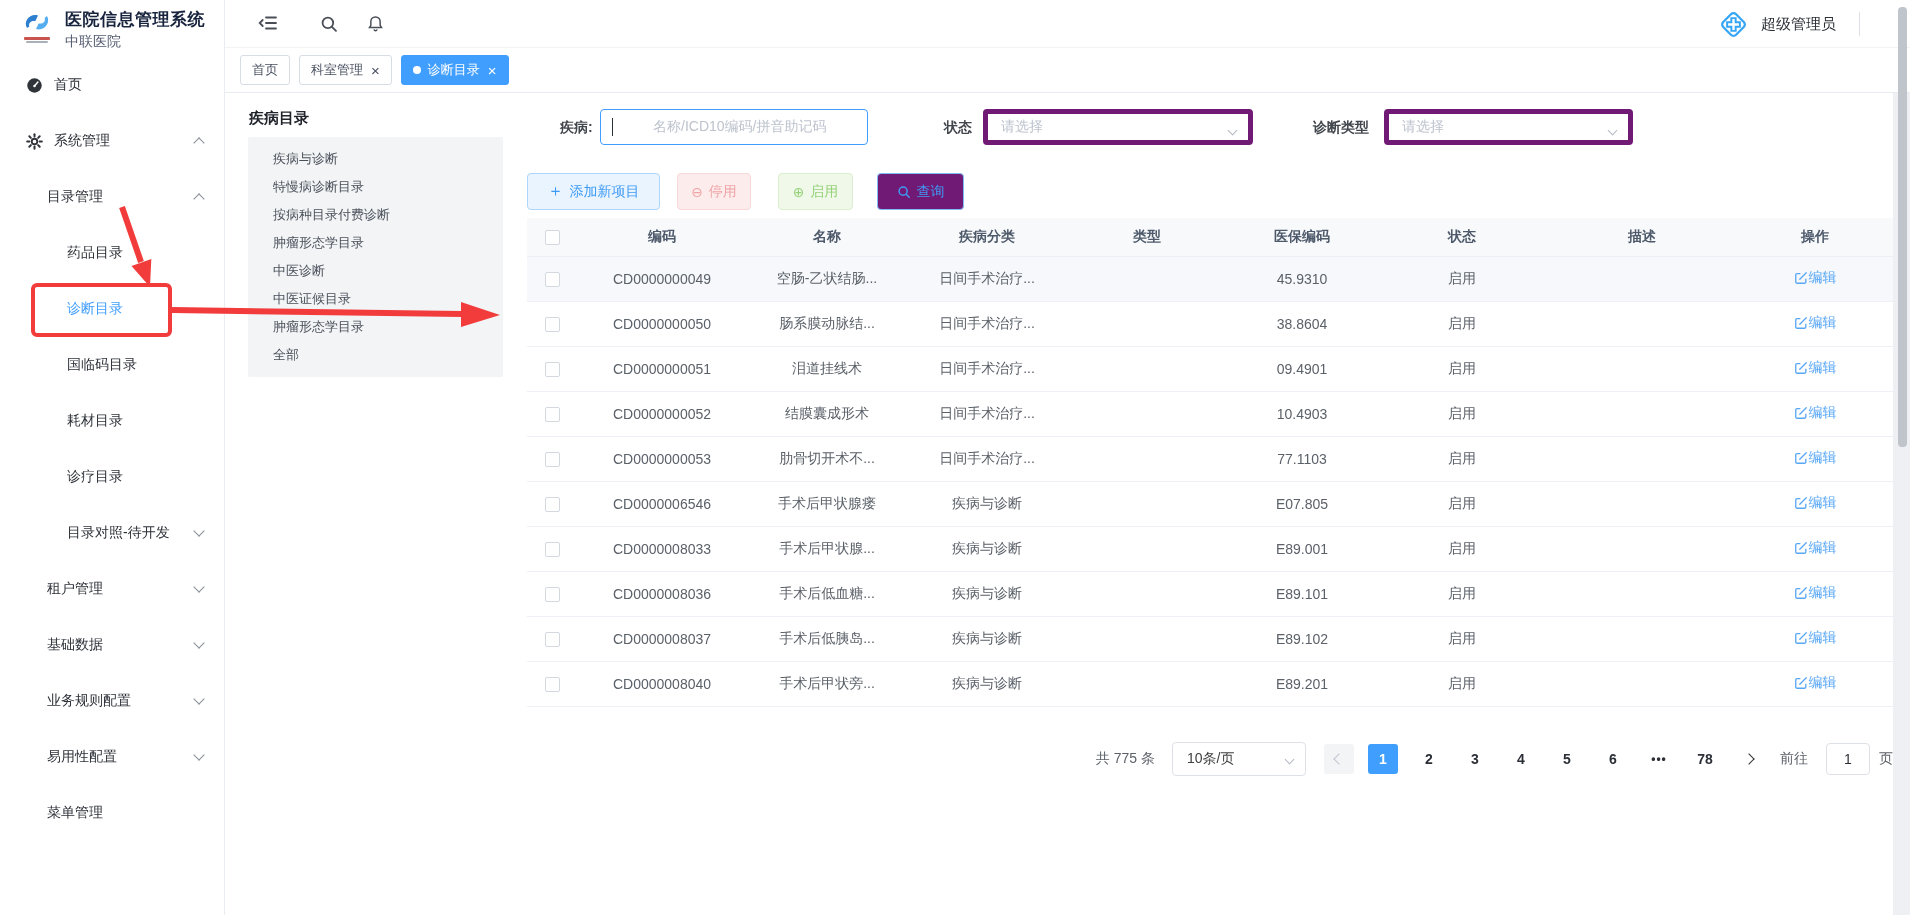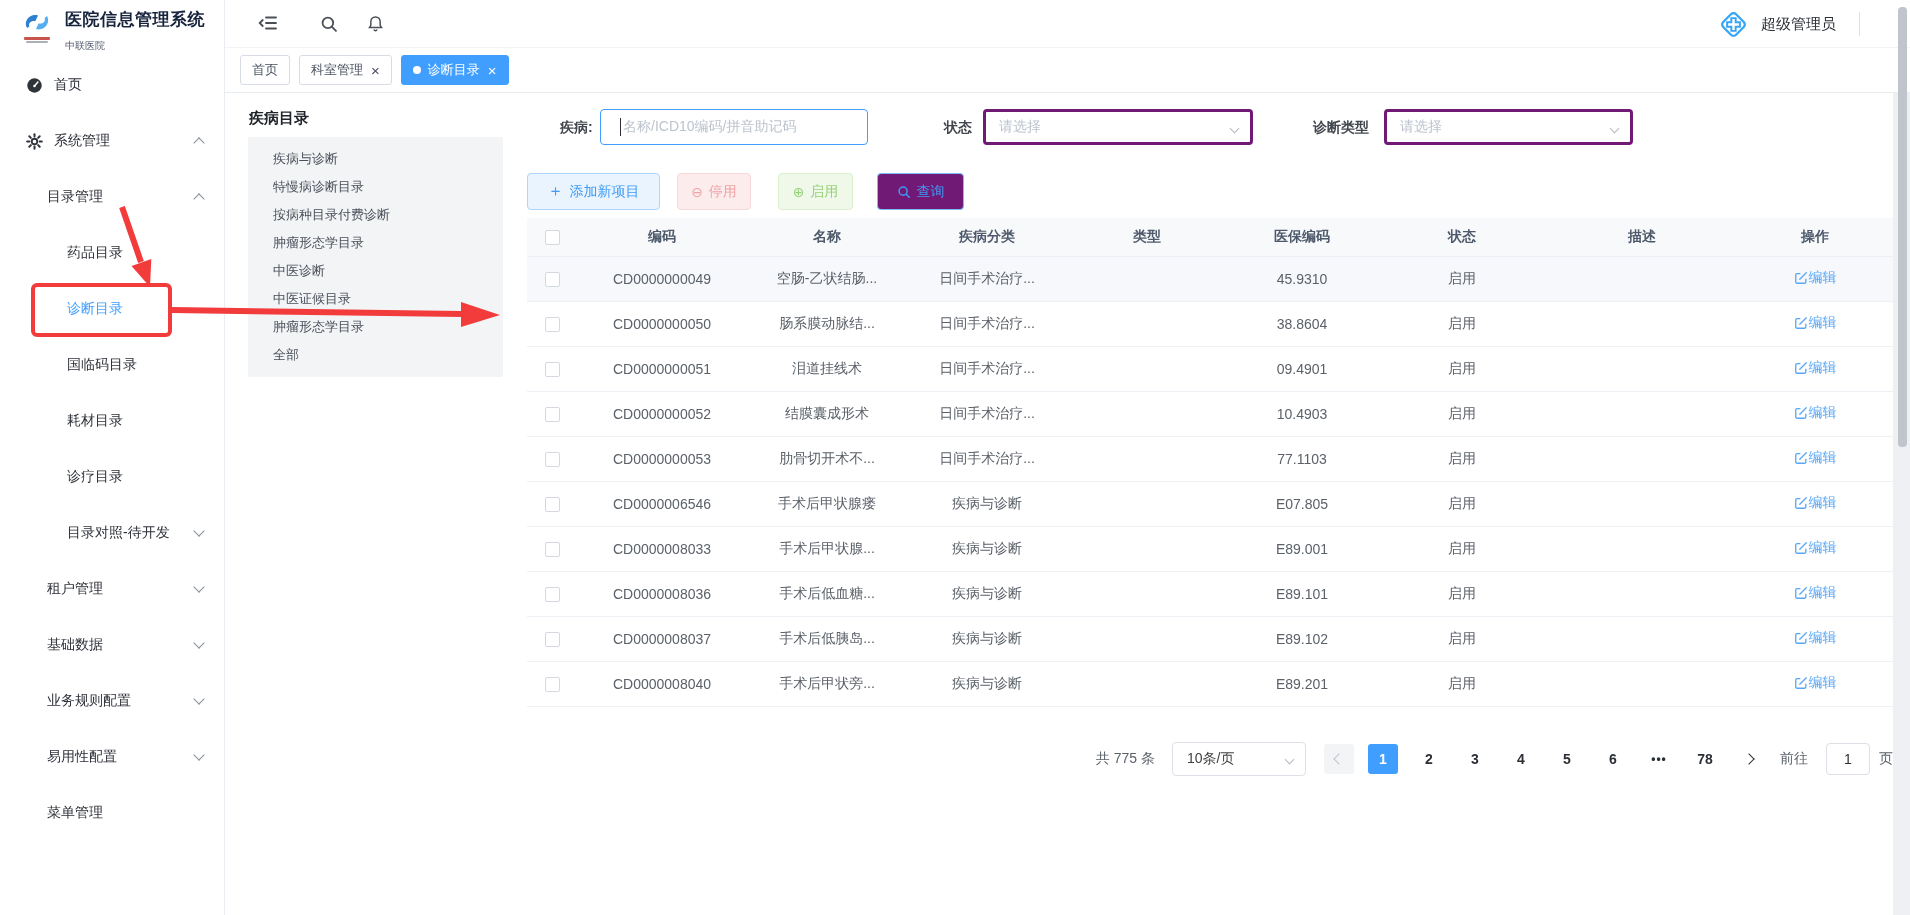--- a/index.html
+++ b/index.html
@@ -7,21 +7,21 @@
   body { font-family:"Liberation Sans","DejaVu Sans",sans-serif; color:#303133; background:#fff; }
   .app { position:relative; width:1910px; height:915px; overflow:hidden; background:#fff; }
 
   
   .sidebar { position:absolute; left:0; top:0; width:225px; height:915px; background:#fff; border-right:1px solid #e9ecf0; z-index:2; }
   .logo-row { position:absolute; left:20px; top:9px; display:flex; gap:11px; align-items:flex-start; }
   .logo-icon { width:34px; display:flex; flex-direction:column; align-items:center; }
   .logo-bar1 { width:26px; height:3px; background:#c9544d; margin-top:2px; border-radius:1px; }
   .logo-bar2 { width:22px; height:2px; background:#aab0b8; margin-top:1px; border-radius:1px; }
   .app-title { font-size:17px; font-weight:bold; color:#17233d; line-height:21px; letter-spacing:0.5px; }
-  .hospital-name { font-size:10px; color:#515a6e; margin-top:9px; }
+  .hospital-name { font-size:14px; color:#515a6e; margin-top:3px; }
   .sb-menu { position:absolute; top:57px; left:0; right:0; }
   .sb-item { position:relative; height:56px; display:flex; align-items:center; font-size:14px; color:#2d3138; cursor:pointer; }
   .sb-item.lvl1 { padding-left:26px; gap:11px; }
   .sb-item.lvl2 { padding-left:47px; }
   .sb-item.lvl3 { padding-left:67px; }
   .sb-item.active .sb-label { color:#409eff; }
   .sb-icon { display:flex; align-items:center; }
   .sb-chevron { position:absolute; right:21px; width:8px; height:8px; border-right:1.6px solid #888e97; border-bottom:1.6px solid #888e97; }
   .sb-chevron.up { transform:rotate(-135deg); top:26px; }
   .sb-chevron.down { transform:rotate(45deg); top:22px; }
@@ -46,24 +46,24 @@
   
   .main { position:absolute; left:225px; top:93px; right:0; bottom:0; background:#fff; }
 
   .catalog { position:absolute; left:22px; top:16px; width:256px; }
   .catalog h3 { margin:0 0 0 2px; font-size:15px; font-weight:bold; color:#21252b; }
   .catalog ul { list-style:none; margin:9px 0 0 1px; padding:8px 0 8px 25px; background:#f3f4f6; border-radius:2px; }
   .catalog li { height:28px; line-height:28px; font-size:13px; color:#4a505a; cursor:pointer; }
 
   .f-label { position:absolute; top:26px; font-size:14px; font-weight:bold; color:#42464d; }
   .f-disease { left:335px; } .f-status { left:719px; } .f-type { left:1088px; }
-  .fake-input { position:absolute; left:375px; top:16px; width:268px; height:36px; border:1px solid #409eff; border-radius:4px; background:#fff; display:flex; align-items:center; padding-left:19px; cursor:text; }
+  .fake-input { position:absolute; left:375px; top:16px; width:268px; height:36px; border:1px solid #409eff; border-radius:4px; background:#fff; display:flex; align-items:center; padding-left:11px; cursor:text;gap:38px; }
   .caret { width:1px; height:18px; background:#2b2f36; margin-right:2px; }
   .ph { font-size:14px; color:#bdc3cd; white-space:nowrap; }
-  .fake-select { position:absolute; top:16px; height:36px; border:3px solid #701a75; border-radius:4px; background:#fff; display:flex; align-items:center; padding:0 30px 0 13px; cursor:pointer; }
+  .fake-select { position:absolute; top:16px; height:36px; border:5px solid #701a75; border-radius:4px; background:#fff; display:flex; align-items:center; padding:0 30px 0 13px; cursor:pointer; }
   .f-status-select { left:758px; width:270px; }
   .f-type-select { left:1159px; width:249px; }
   .sel-arrow { position:absolute; right:12px; top:13px; width:7px; height:7px; border-right:1.4px solid #b4b9c2; border-bottom:1.4px solid #b4b9c2; transform:rotate(45deg); }
 
   .btn { position:absolute; top:80px; height:37px; border-radius:4px; font-size:14px; display:flex; align-items:center; justify-content:center; gap:6px; border:1px solid; cursor:pointer; font-family:inherit; }
   .btn-add   { left:302px; width:133px; background:#eaf4ff; border-color:#aed6fb; color:#3e9bf5; }
   .btn-stop  { left:452px; width:74px;  background:#fcecec; border-color:#f8d8d8; color:#f0a2a4; }
   .btn-start { left:553px; width:75px;  background:#eff8e9; border-color:#dbeecd; color:#96d279; }
   .btn-query { left:652px; width:87px;  background:#701a75; border-color:#7cbcf8; color:#3e9bf5; }
   .b-plus { font-size:16px; line-height:1; margin-top:-1px; }

